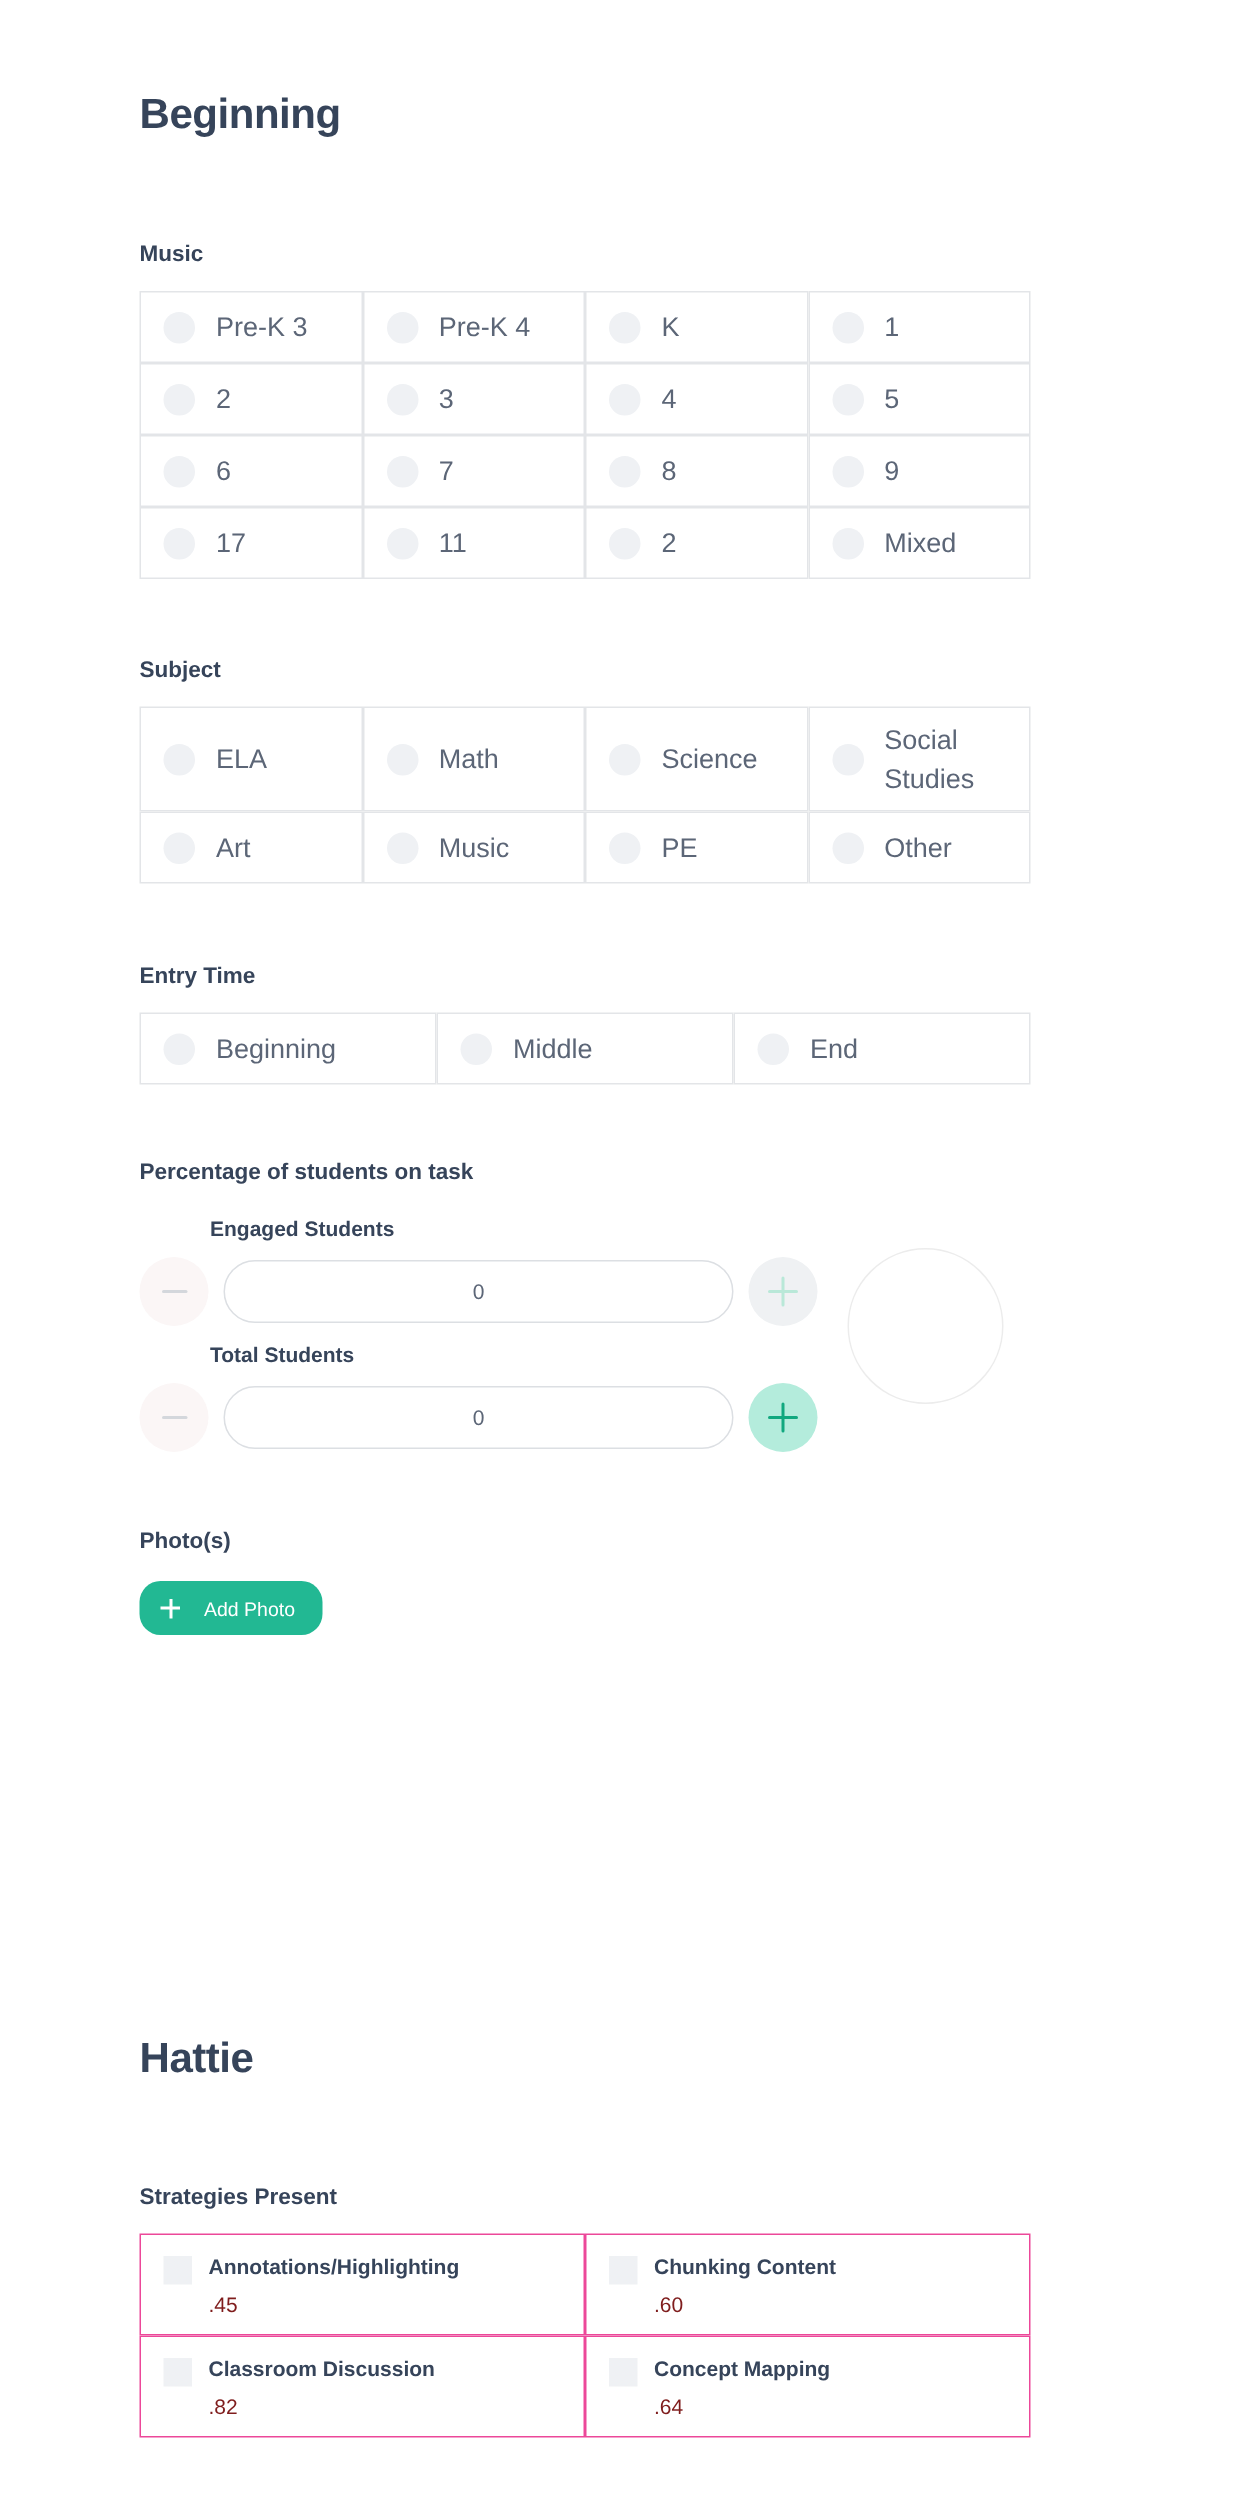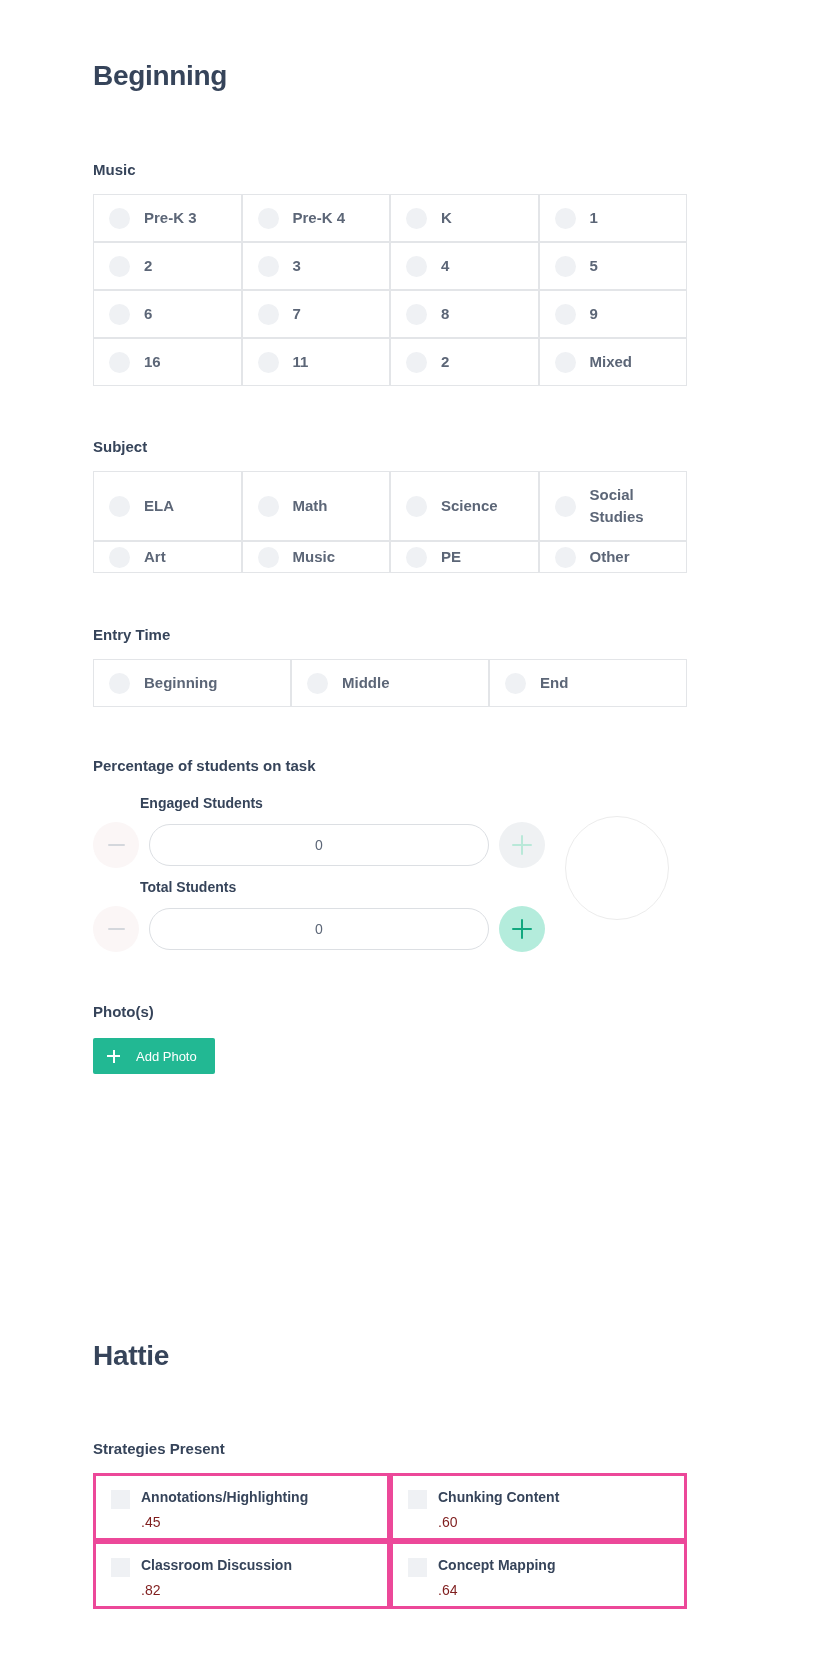--- a/index.html
+++ b/index.html
@@ -51,32 +51,31 @@
   }
   .radio-dot {
     width: 21px;
     height: 21px;
     border-radius: 50%;
     background: #eff1f4;
     flex: 0 0 21px;
     margin-right: 14px;
   }
   .opt-label {
-    font-size: 15px;
+    font-size: 18px;
     color: #5c6677;
     line-height: 1.45;
-    font-weight: bold;
   }
 
   
   .grid-grade .opt-cell { width: 148.5px; height: 48px; }
   
   .grid-subject .opt-cell { width: 148.5px; }
   .grid-subject .row-tall { height: 70px; }
-  .grid-subject .row-short { height: 32px; }
+  .grid-subject .row-short { height: 48px; }
   
   .grid-entry .opt-cell { width: 198px; height: 48px; }
 
   
   .stepper-area { position: relative; }
   .stepper-row {
     display: flex;
     align-items: center;
   }
   .field-label {
@@ -142,39 +141,39 @@
   }
 
   
   .add-photo-btn {
     display: inline-flex;
     align-items: center;
     height: 36px;
     padding: 0 18px 0 14px;
     background: #22b893;
     border: none;
-    border-radius: 2px;
+    border-radius: 14px;
     cursor: pointer;
   }
   .add-photo-plus { position: relative; width: 13px; height: 13px; margin-right: 16px; }
   .add-photo-plus span { position: absolute; background: #ffffff; }
   .add-photo-plus .bar-h { left: 0; top: 5.5px; width: 13px; height: 2px; }
   .add-photo-plus .bar-v { top: 0; left: 5.5px; width: 2px; height: 13px; }
   .add-photo-label {
     font-size: 13px;
     color: #ffffff;
     line-height: 1;
   }
 
   
   .strat-grid { display: flex; flex-wrap: wrap; }
   .strat-card {
     width: 297px;
     height: 68px;
-    border: 3px solid #ec4899;
+    border: 1px solid #ec4899;
     background: #ffffff;
     padding: 13px 0 0 15px;
   }
   .strat-top { display: flex; align-items: flex-start; }
   .strat-box {
     width: 19px;
     height: 19px;
     background: #eff1f4;
     flex: 0 0 19px;
     margin-right: 11px;
@@ -252,21 +251,21 @@
       <div class="opt-cell">
         <span class="radio-dot"></span>
         <span class="opt-label">8</span>
       </div>
       <div class="opt-cell">
         <span class="radio-dot"></span>
         <span class="opt-label">9</span>
       </div>
       <div class="opt-cell">
         <span class="radio-dot"></span>
-        <span class="opt-label">16</span>
+        <span class="opt-label">17</span>
       </div>
       <div class="opt-cell">
         <span class="radio-dot"></span>
         <span class="opt-label">11</span>
       </div>
       <div class="opt-cell">
         <span class="radio-dot"></span>
         <span class="opt-label">2</span>
       </div>
       <div class="opt-cell">

